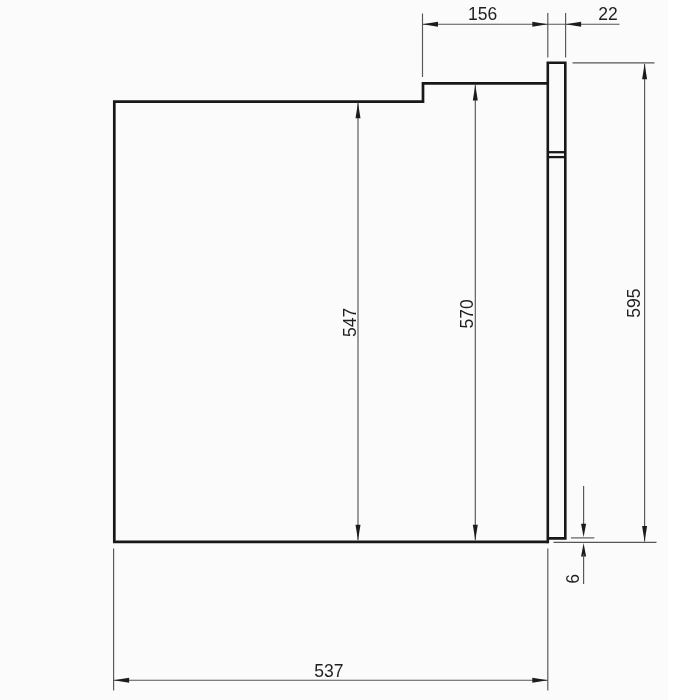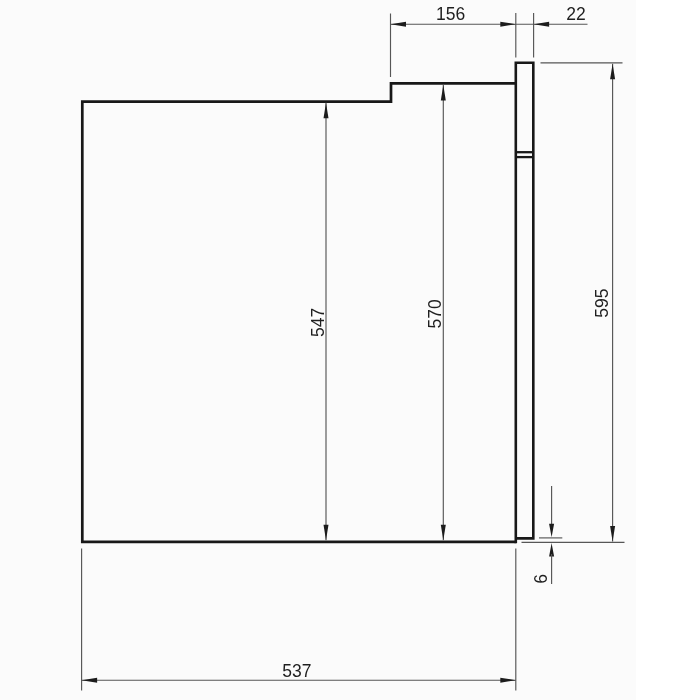--- a/index.html
+++ b/index.html
@@ -1,16 +1,16 @@
 <!DOCTYPE html>
 <html><head>
 <meta charset="utf-8">
 <style>
   html,body{margin:0;padding:0;background:#ffffff;}
-  #canvas{width:636px;height:700px;background:#fbfbfb;position:relative;overflow:hidden;}
+  #canvas{width:636px;height:700px;background:#fbfbfb;position:relative;overflow:hidden;padding-left:32px;}
   svg{display:block;filter:blur(0.4px);}
   text{font-family:"Liberation Sans", sans-serif;fill:#1f1f1f;}
 </style>
 </head>
 <body>
 <div id="canvas">
 <svg width="700" height="700" viewBox="0 0 700 700">
 
 <path d="M 515.8,83.3 L 391,83.3 L 391,101.7 L 82.3,101.7 L 82.3,541.9 L 515.8,541.9" fill="none" stroke="#181818" stroke-width="2.7" stroke-linejoin="miter"></path>
 

